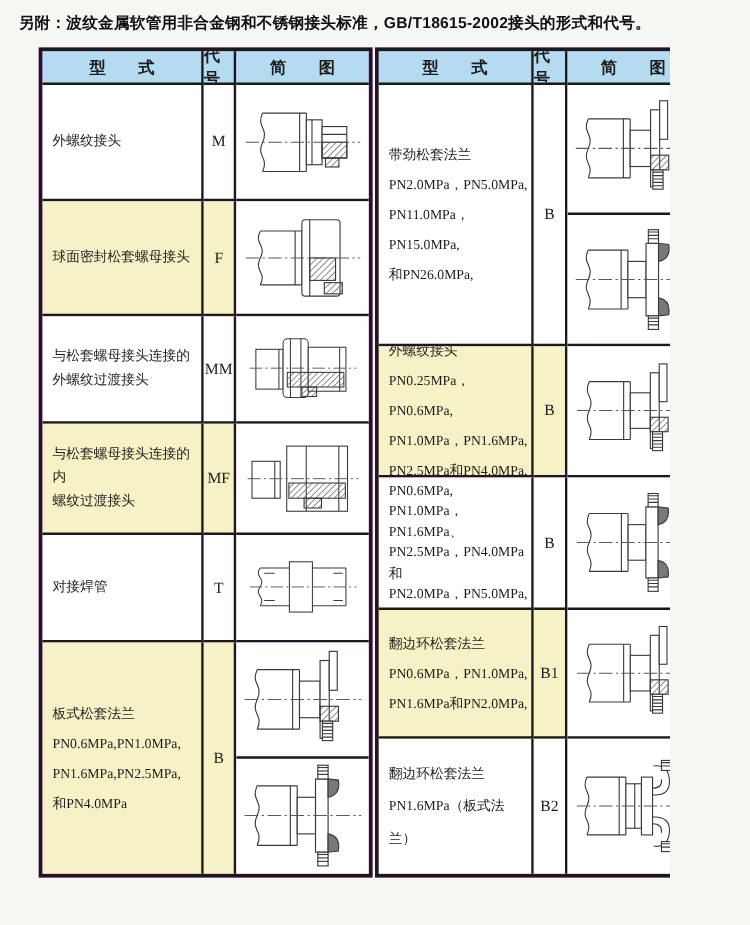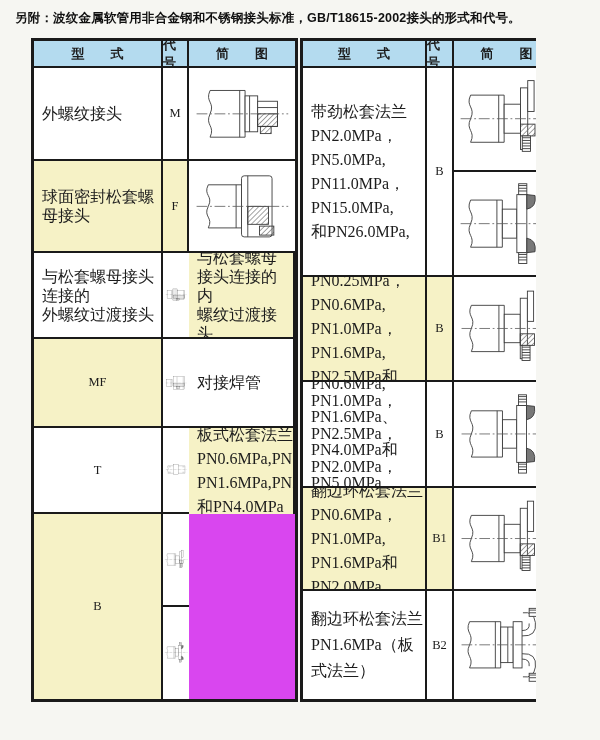--- a/index.html
+++ b/index.html
@@ -11,21 +11,21 @@
   .tbl{position:absolute;top:38px;background:#d946ef;border:3px solid var(--bd,#161616);display:grid}
   .tbl.left{left:31px;width:267px;height:664px;grid-template-columns:129px 26px 1fr;
             grid-template-rows:27px 93px 92px 86px 89px 86px 1fr}
   .tbl.right{left:300px;width:262px;height:664px;grid-template-columns:124px 27px 1fr;
              grid-template-rows:27px 209px 105px 106px 103px 1fr}
   .c{border-right:2px solid var(--bd,#161616);border-bottom:2px solid var(--bd,#161616);
      background:#fff;display:flex;align-items:center;overflow:hidden}
   .c.lastcol{border-right:none}
   .c.lastrow{border-bottom:none}
   .th{background:var(--header-bg,#b4dbef);justify-content:center;font-weight:bold;font-size:13px}
-  .type{font-size:16px;line-height:19px;padding:4px 2px 4px 8px;white-space:pre-line}
+  .type{font-size:11px;line-height:19px;padding:4px 2px 4px 8px;white-space:pre-line}
   .code{justify-content:center;font-size:12.5px;text-align:center}
   .hl{background:var(--hl-bg,#f6f2c6)}
   .diag{justify-content:center;padding:1px}
   .holder{width:100%;height:100%;display:flex;align-items:center;justify-content:center}
   .split{flex-direction:column;padding:0}
   .split .half{flex:1 1 50%;width:100%;min-height:0;display:flex;align-items:center;justify-content:center;
                border-bottom:2px solid var(--bd,#161616)}
   .split .half:last-child{border-bottom:none}
   .lh16{line-height:16.5px}
   .lh24{line-height:24px}
@@ -89,20 +89,21 @@
             <line x1="61" y1="12" x2="61" y2="80" stroke="#3a3a3a" stroke-width="1"></line>
             <rect x="61" y="46" width="23" height="20" fill="url(#h1)" stroke="#3a3a3a" stroke-width="1"></rect>
             <rect x="74" y="68" width="16" height="10" fill="url(#h1)" stroke="#3a3a3a" stroke-width="1"></rect>
             <line x1="4" y1="46" x2="106" y2="46" stroke="#5a5a5a" stroke-width="0.9" stroke-dasharray="12 3 2 3"></line>
           </svg>
         </div>
     </div>
 
     <div class="c type">与松套螺母接头连接的
 外螺纹过渡接头</div>
+    <div class="c code">MM</div>
     <div class="c diag lastcol">
       <div class="holder">
           <svg viewBox="0 0 110 92" preserveAspectRatio="xMidYMid meet" style="width:95%;height:94%">
             <defs>
               <pattern id="h2" width="4" height="4" patternUnits="userSpaceOnUse" patternTransform="rotate(45)">
                 <line x1="0" y1="0" x2="0" y2="4" stroke="#6e6e6e" stroke-width="1.4"></line>
               </pattern>
             </defs>
             <rect x="10" y="28" width="26" height="38" rx="0" fill="#fff" stroke="#3a3a3a" stroke-width="1"></rect>
             <line x1="32" y1="28" x2="32" y2="66" stroke="#3a3a3a" stroke-width="1"></line>

